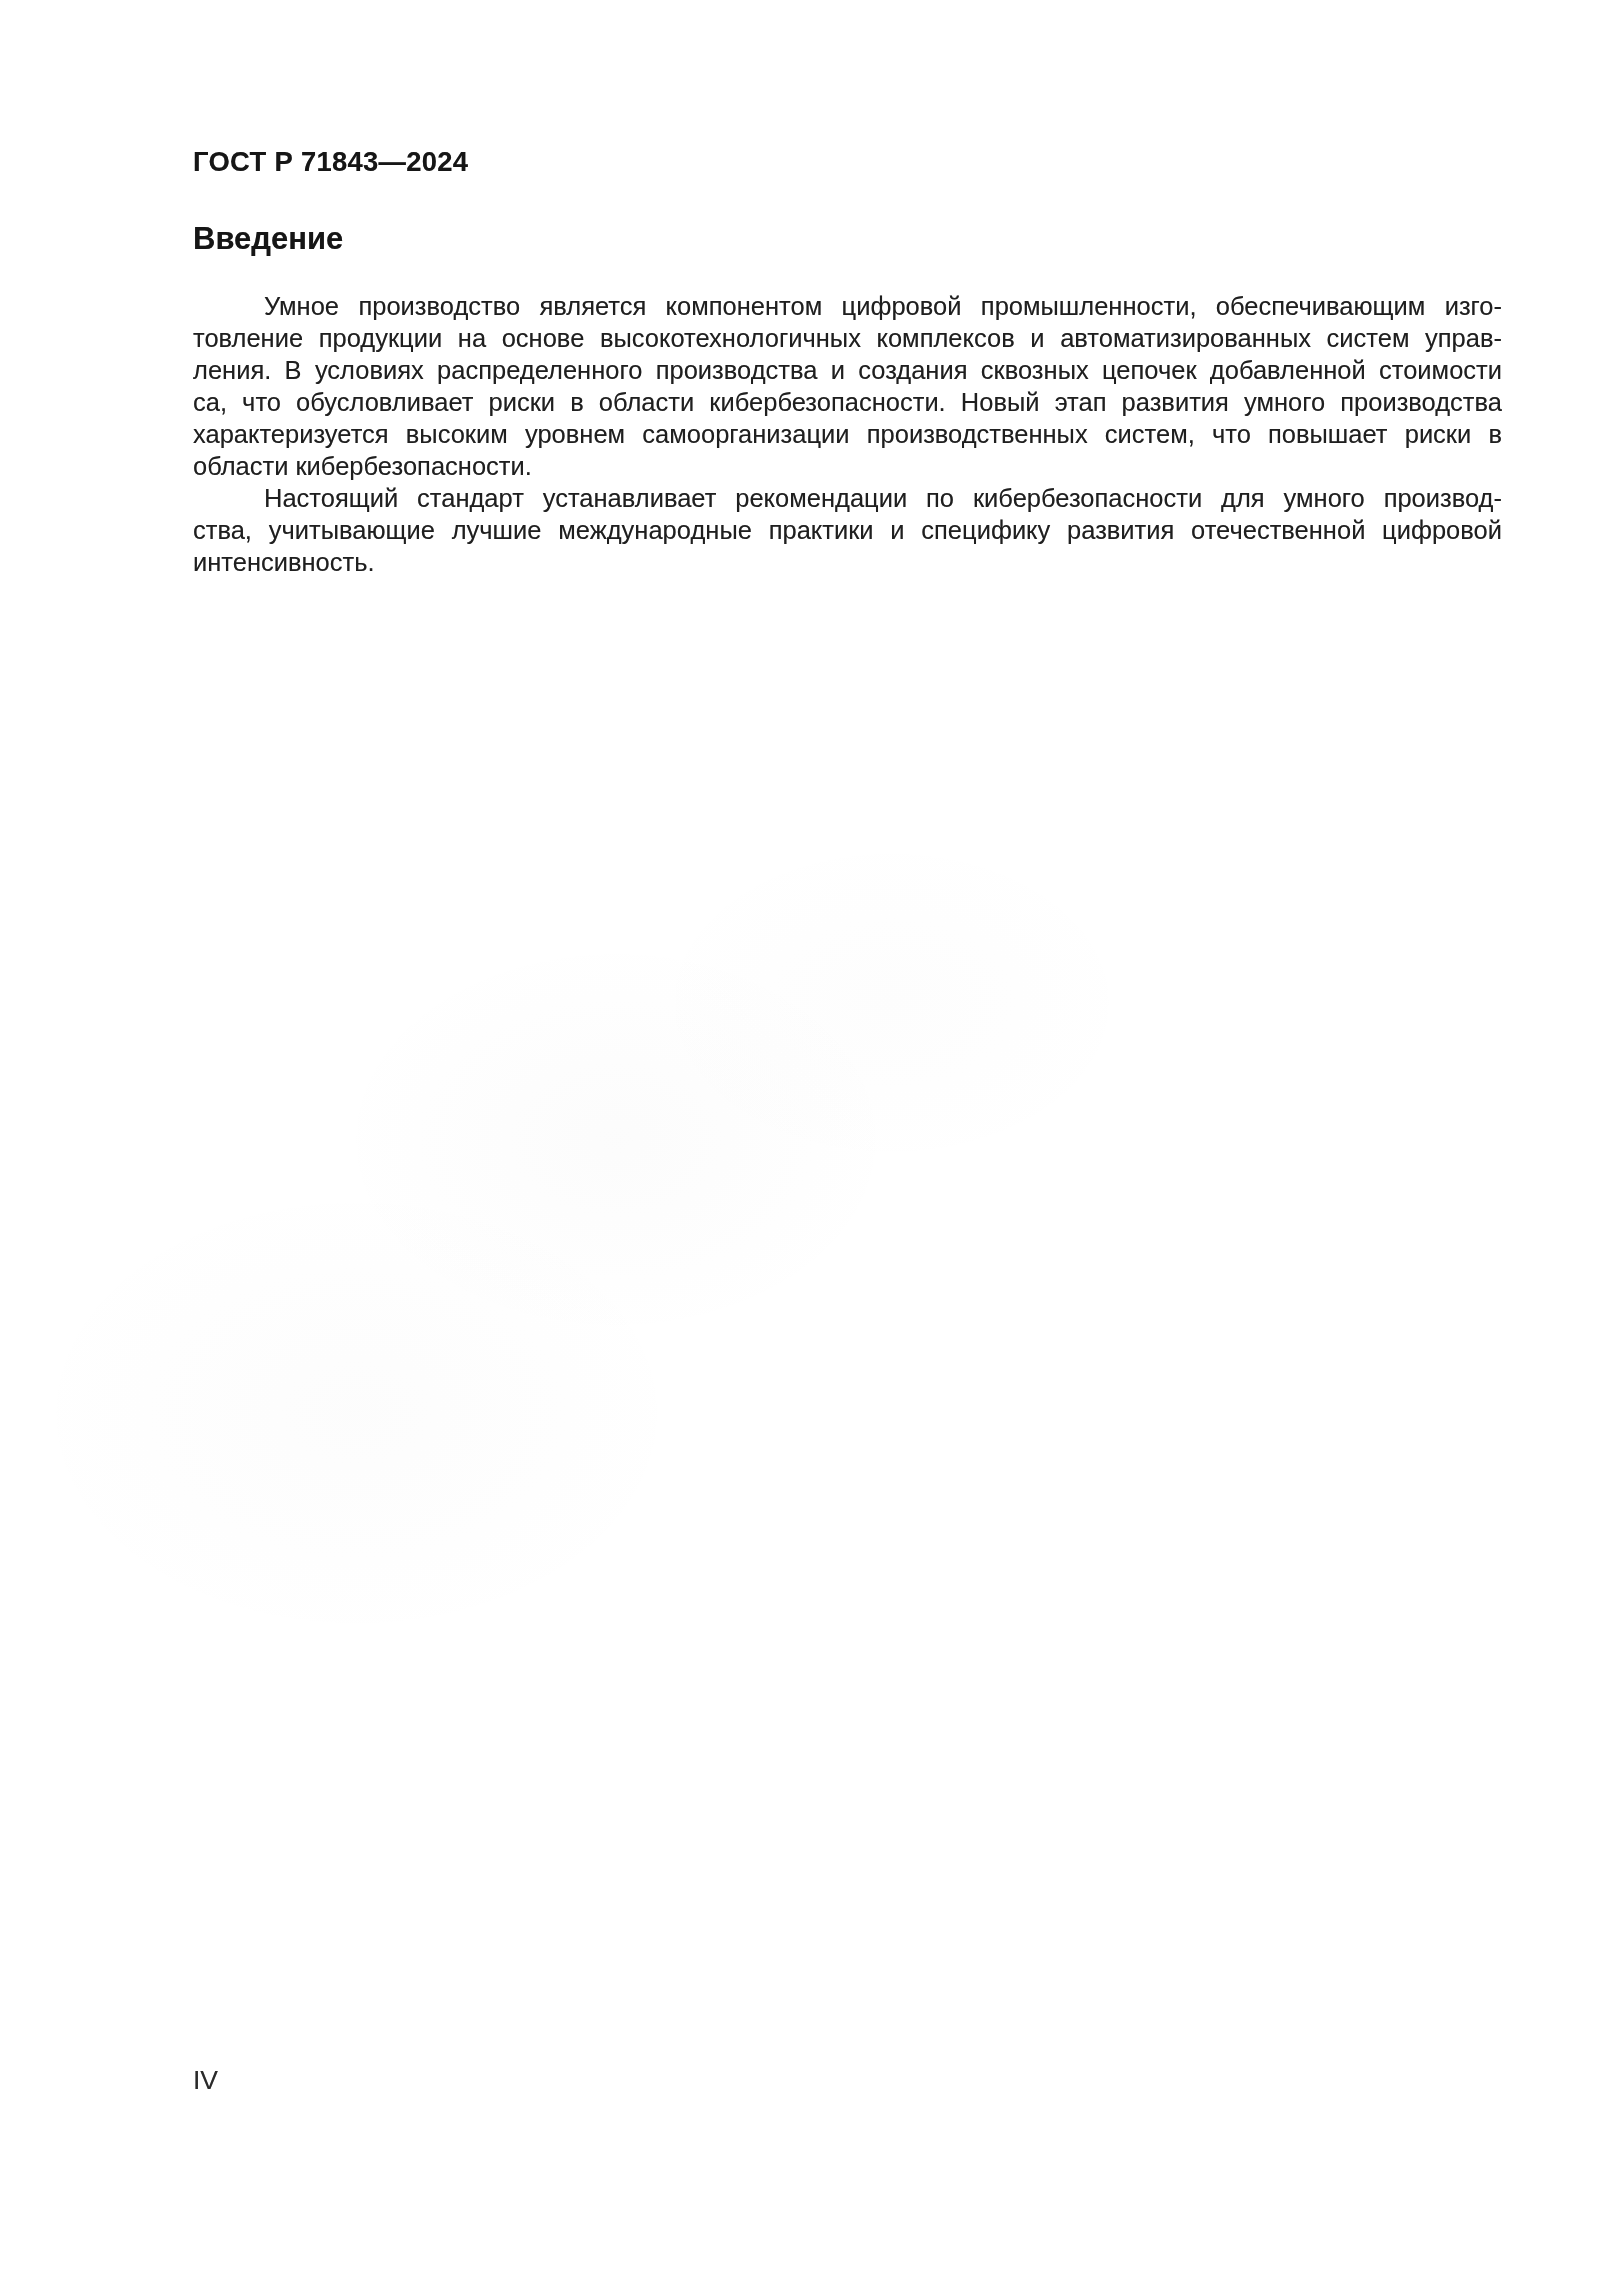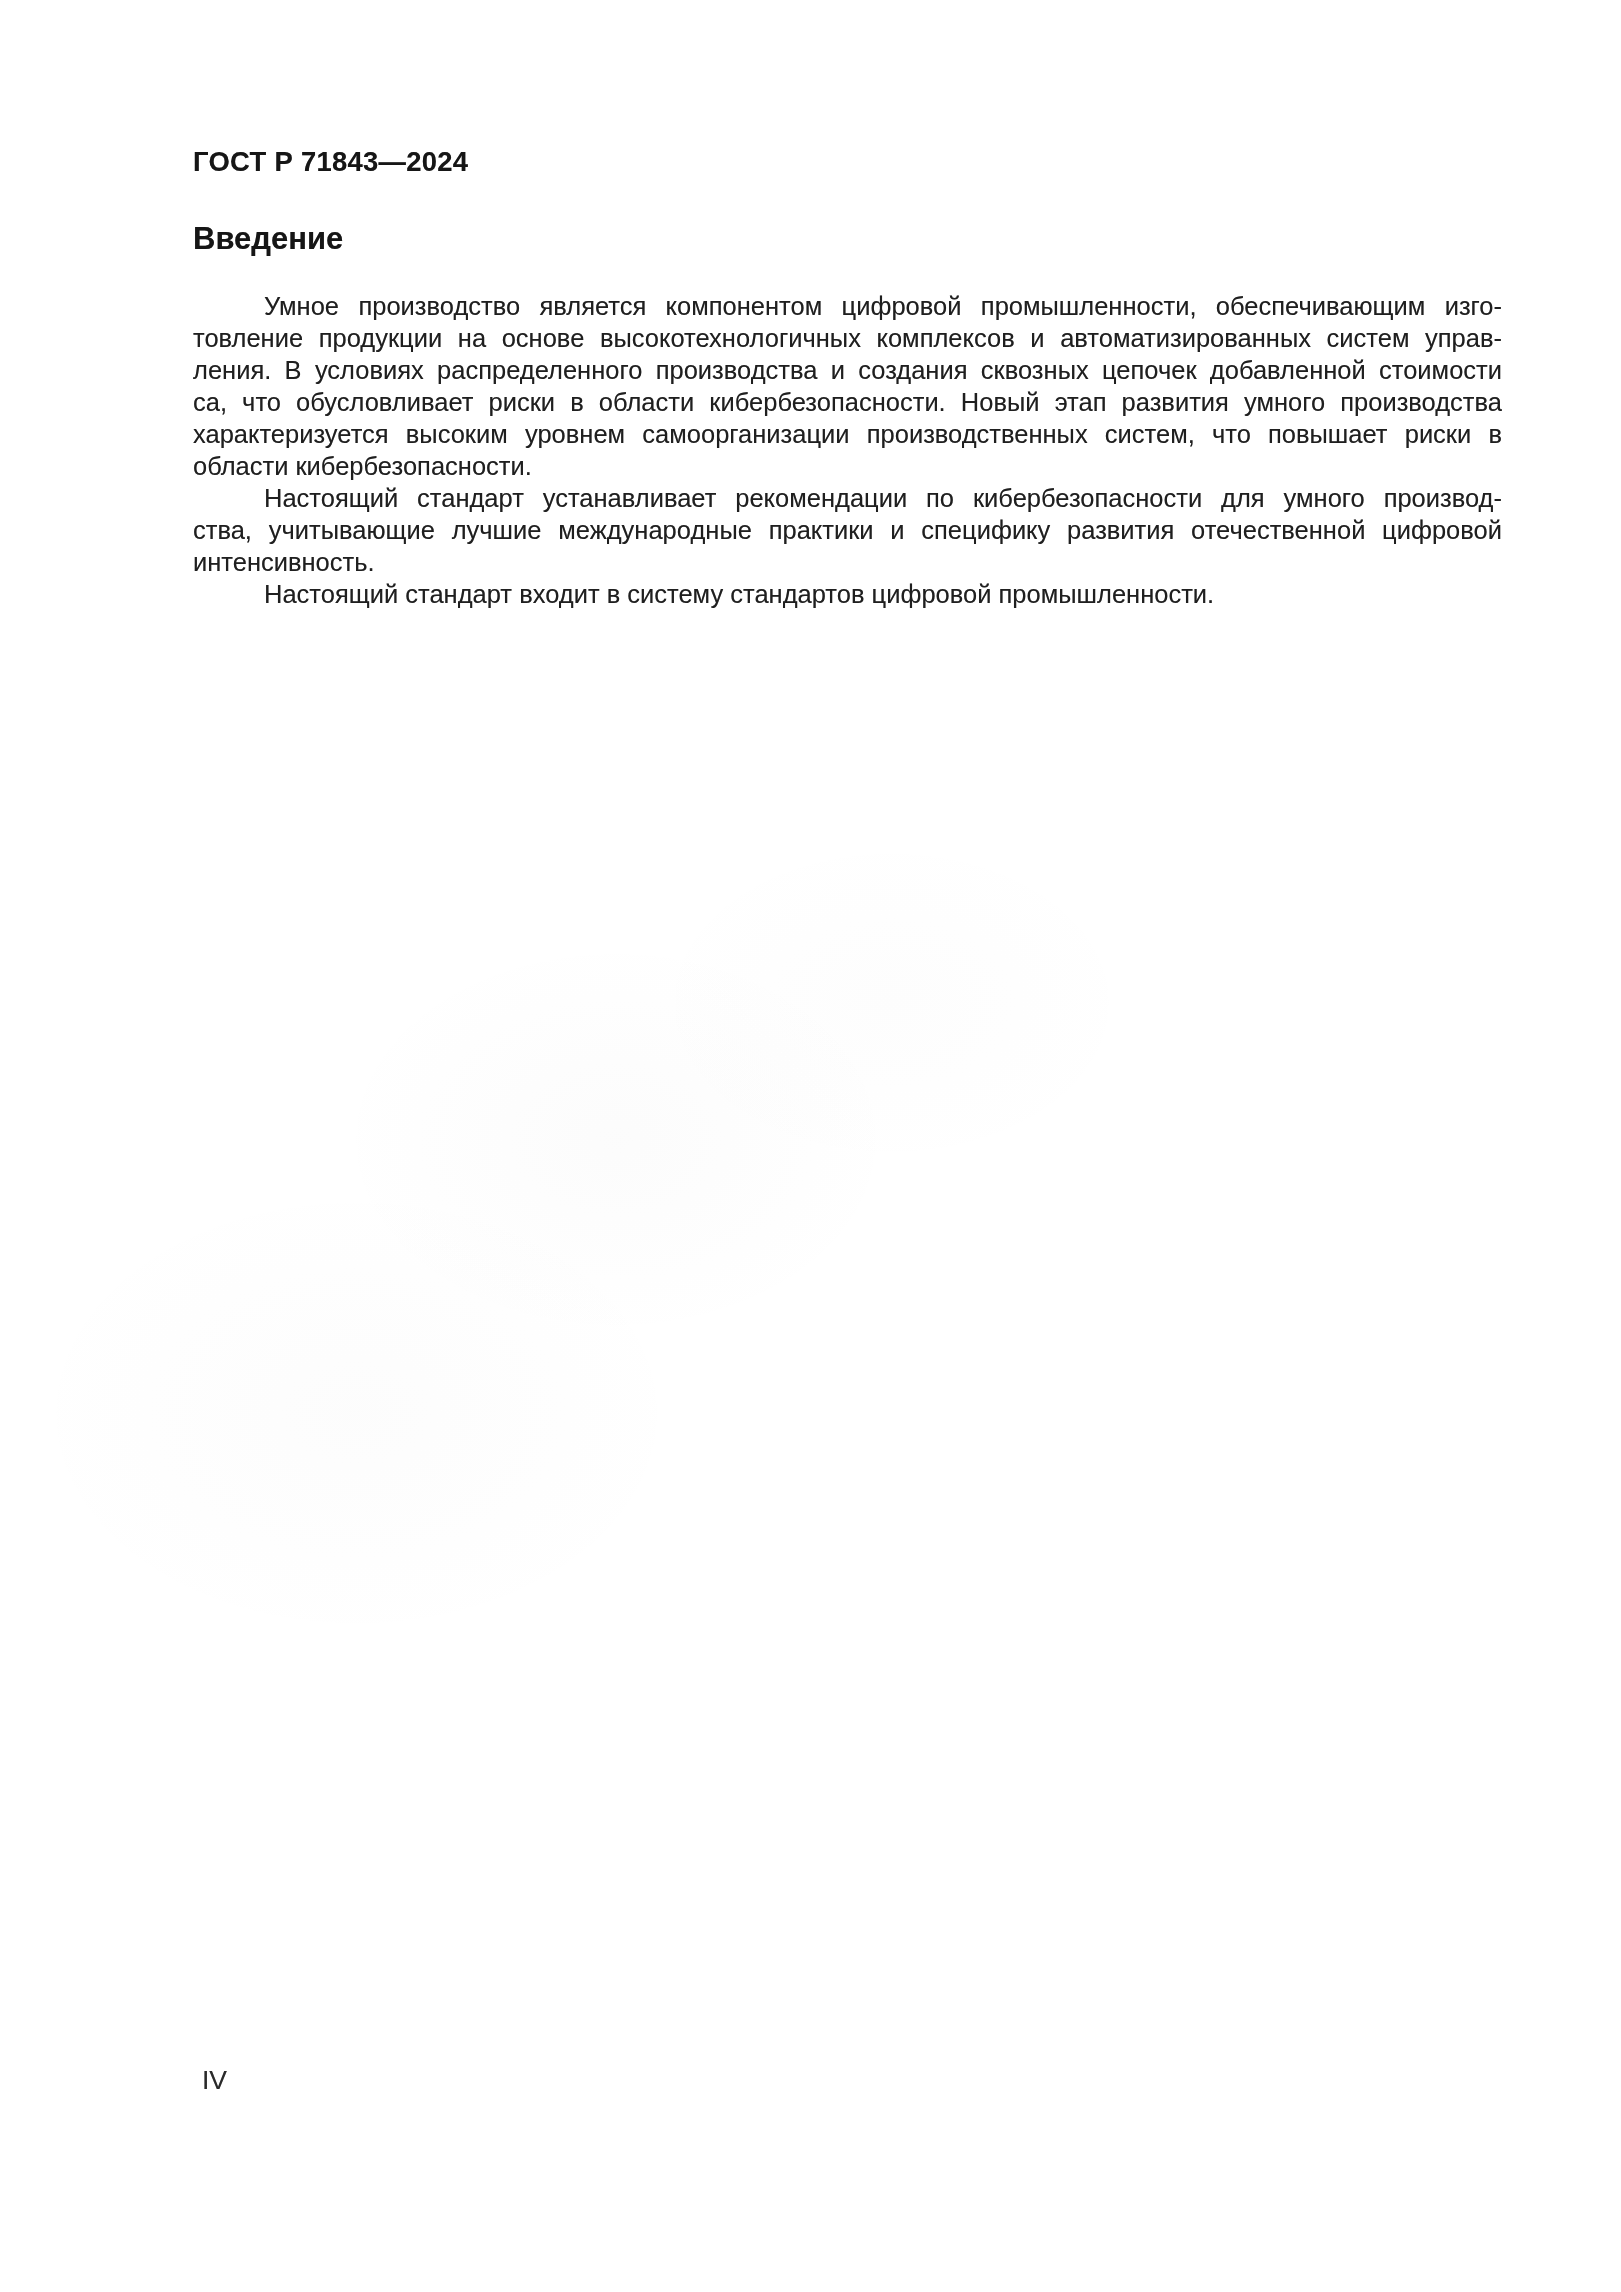--- a/index.html
+++ b/index.html
@@ -62,21 +62,21 @@
     text-align-last: justify;
   }
   .line.last {
     text-align-last: left;
   }
   .line.indent {
     text-indent: 71px;
   }
   .page-number {
     position: absolute;
-    left: 202px;
+    left: 193px;
     top: 2064px;
     font-size: 26.5px;
     line-height: 32px;
     color: #2a2a2a;
     text-shadow: 0 0 0.5px rgba(42,42,42,0.35);
   }
 </style>
 </head>
 <body>
 
@@ -89,19 +89,18 @@
   <div class="body-text">
       <div class="line indent">Умное производство является компонентом цифровой промышленности, обеспечивающим изго-</div>
       <div class="line">товление продукции на основе высокотехнологичных комплексов и автоматизированных систем управ-</div>
       <div class="line">ления. В условиях распределенного производства и создания сквозных цепочек добавленной стоимости</div>
       <div class="line">са, что обусловливает риски в области кибербезопасности. Новый этап развития умного производства</div>
       <div class="line">характеризуется высоким уровнем самоорганизации производственных систем, что повышает риски в</div>
       <div class="line last">области кибербезопасности.</div>
       <div class="line indent">Настоящий стандарт устанавливает рекомендации по кибербезопасности для умного производ-</div>
       <div class="line">ства, учитывающие лучшие международные практики и специфику развития отечественной цифровой</div>
       <div class="line last">интенсивность.</div>
-      <div class="line indent last">Настоящий стандарт входит в систему стандартов цифровой промышленности.</div>
     </div>
 
   <div class="page-number">IV</div>
 
 </div>
 
 
 </body></html>

